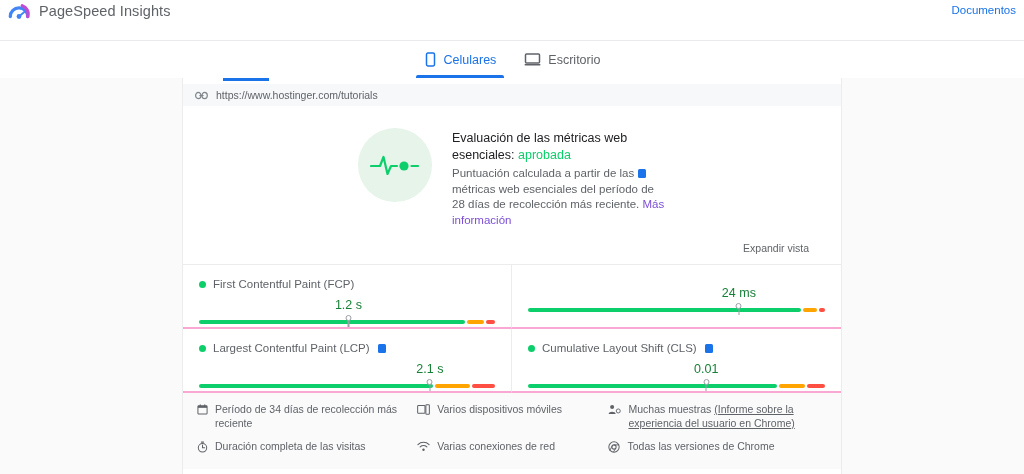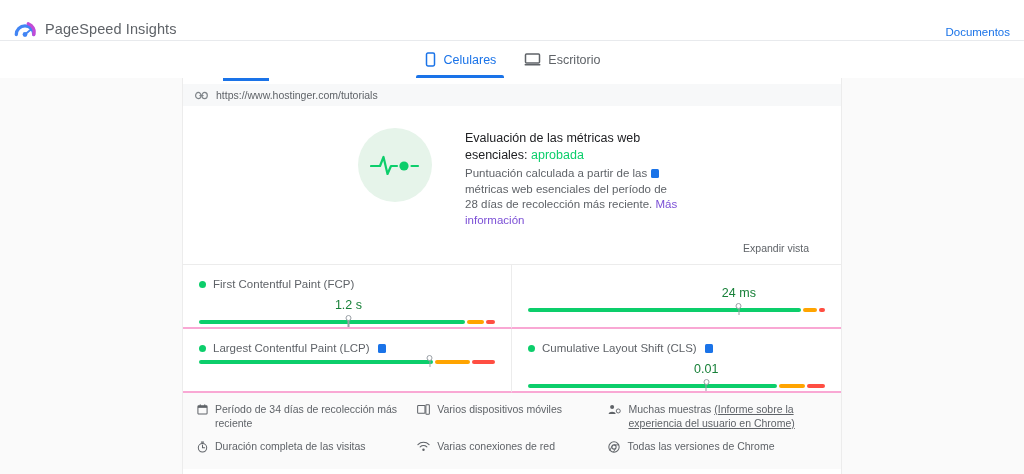--- a/index.html
+++ b/index.html
@@ -8,22 +8,22 @@
     background: #ffffff;
     font-family: "Liberation Sans", sans-serif;
     overflow: hidden;
   }
 
   
   .header {
     position: relative;
     height: 40px;
     display: flex;
-    align-items: flex-end;
-    padding: 0 14px;
+    align-items: flex-start;
+    padding: 0 8px;
     background: #ffffff;
   }
   .brand { display: flex; align-items: center; gap: 9px; }
   .brand-logo { width: 22px; height: 22px; display: block; }
   .brand-title {
     font-size: 14.5px;
     color: #5f6368;
     letter-spacing: .1px;
   }
   .header-right { margin-left: auto; }
@@ -101,21 +101,21 @@
     padding: 0 12px;
   }
   .url-text {
     font-size: 10.5px;
     color: #5f6368;
   }
 
   
   .assess {
     display: flex;
-    gap: 33px;
+    gap: 20px;
     padding: 22px 60px 0 175px;
   }
   .gauge {
     width: 74px; height: 74px;
     flex: 0 0 74px;
     border-radius: 50%;
     background: #e6f4ea;
     display: flex;
     align-items: center;
     justify-content: center;
@@ -365,20 +365,23 @@
           </div>
         </div>
       </div>
 
       <div class="metric">
         <div class="metric-head">
           <span class="dot"></span>
           <span>Largest Contentful Paint (LCP)</span>
           <span class="info-badge"></span>
         </div>
+        <div class="metric-value-row">
+          <span class="metric-value" style="left: 78%; color: rgb(23, 128, 56);">2.1 s</span>
+        </div>
         <div class="bar-wrap">
           <div class="bar">
               <div class="seg good" style="width: 80%;"></div>
               <div class="seg avg" style="width: 12%;"></div>
               <div class="seg poor" style="width: 8%;"></div>
             </div>
           <div class="needle" style="left: 78%;">
             <div class="pin-head"></div>
               <div class="pin-stem"></div>
           </div>

